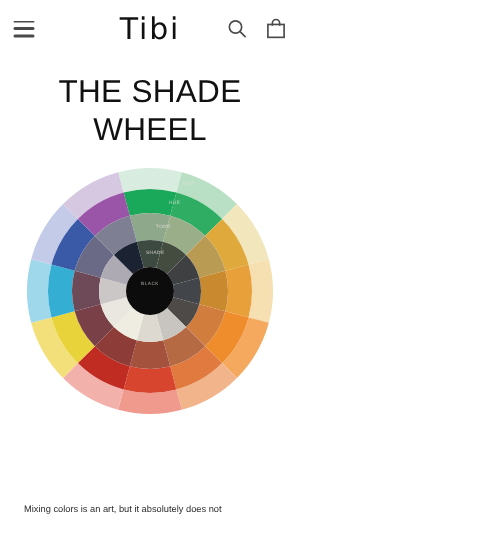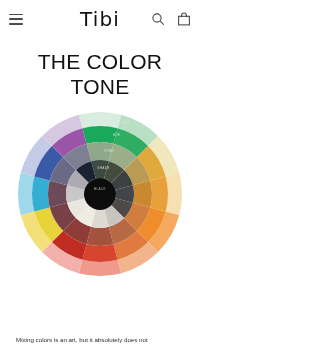--- a/index.html
+++ b/index.html
@@ -143,21 +143,21 @@
     </a>
     <a class="icon-btn">
       <svg viewBox="0 0 14 14" width="14" height="14">
         <rect x="1.6" y="4.3" width="10.8" height="8.6" fill="none" stroke="#4a4a4a" stroke-width="1.1"></rect>
         <path d="M4.6 5.2 V3.4 a2.4 2.4 0 0 1 4.8 0 V5.2" fill="none" stroke="#4a4a4a" stroke-width="1.1"></path>
       </svg>
     </a>
   </div>
 </div>
 
-<h1 class="page-title">THE COLOR TONE</h1>
+<h1 class="page-title">THE SHADE WHEEL</h1>
 
 <div class="wheel-wrap">
   <svg class="wheel-svg" id="wheel" width="176" height="176" viewBox="-88 -88 176 176">
       <path d="M -21.22316169840671 -79.2059177557036 A 82 82 0 0 1 21.2231616984067 -79.2059177557036 L 17.59969506697141 -65.68295618765664 A 68 68 0 0 0 -17.599695066971417 -65.68295618765664 Z" fill="#d9ece0"></path>
       <path d="M 21.2231616984067 -79.2059177557036 A 82 82 0 0 1 57.9827560572969 -57.98275605729689 L 48.083261120685236 -48.08326112068523 A 68 68 0 0 0 17.59969506697141 -65.68295618765664 Z" fill="#b9e0c4"></path>
       <path d="M 57.9827560572969 -57.98275605729689 A 82 82 0 0 1 79.2059177557036 -21.2231616984067 L 65.68295618765664 -17.59969506697141 A 68 68 0 0 0 48.083261120685236 -48.08326112068523 Z" fill="#f2e6bd"></path>
       <path d="M 79.2059177557036 -21.2231616984067 A 82 82 0 0 1 79.2059177557036 21.2231616984067 L 65.68295618765664 17.59969506697141 A 68 68 0 0 0 65.68295618765664 -17.59969506697141 Z" fill="#f6dfb0"></path>
       <path d="M 79.2059177557036 21.2231616984067 A 82 82 0 0 1 57.9827560572969 57.98275605729689 L 48.083261120685236 48.08326112068523 A 68 68 0 0 0 65.68295618765664 17.59969506697141 Z" fill="#f4a95e"></path>
       <path d="M 57.9827560572969 57.98275605729689 A 82 82 0 0 1 21.2231616984067 79.2059177557036 L 17.59969506697141 65.68295618765664 A 68 68 0 0 0 48.083261120685236 48.08326112068523 Z" fill="#f2b48a"></path>
       <path d="M 21.2231616984067 79.2059177557036 A 82 82 0 0 1 -21.22316169840671 79.2059177557036 L -17.599695066971417 65.68295618765664 A 68 68 0 0 0 17.59969506697141 65.68295618765664 Z" fill="#f09a8e"></path>

